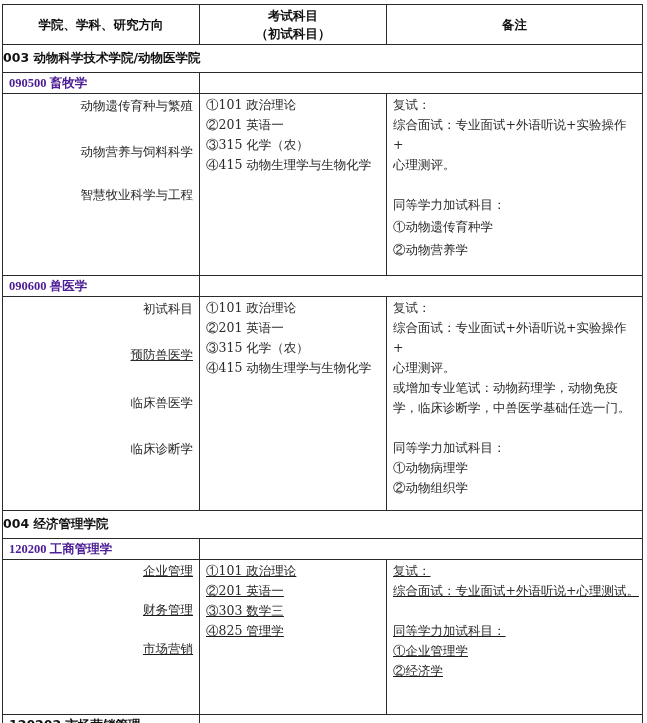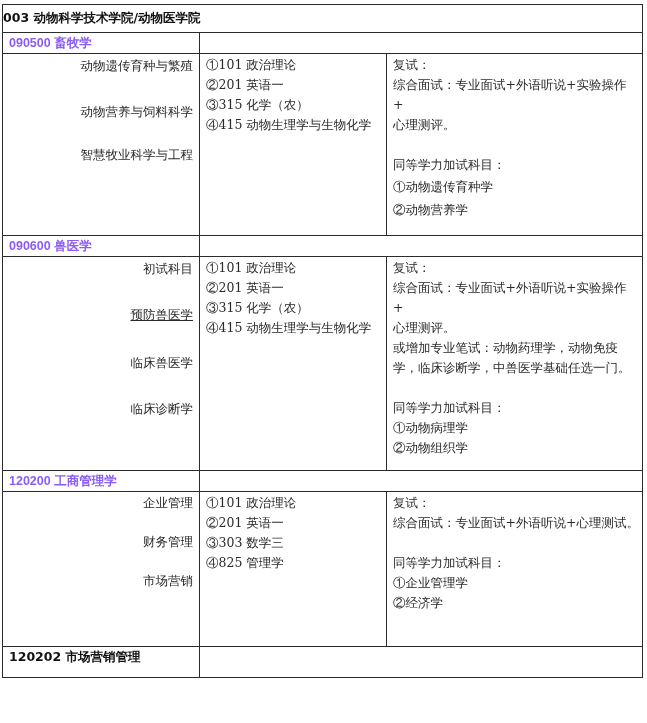--- a/index.html
+++ b/index.html
@@ -44,25 +44,25 @@
     .college td {
       height: 27px;
       font-family: "DejaVu Sans", "Liberation Sans", sans-serif;
       font-weight: bold;
       font-size: 12.5px;
       vertical-align: middle;
       color: #111;
     }
     .major td {
       height: 20px;
-      font-family: Liberation Sans, sans-serif;
+      font-family: Liberation Serif, serif;
       font-weight: bold;
       font-size: 12.5px;
       vertical-align: middle;
-      color: #8b5cf6;
+      color: #4c1d95;
     }
     .major td.name { padding-left: 6px; }
     .content td {
       font-size: 12.5px;
       line-height: 20px;
       color: #2a2a2a;
     }
     .dir-list { padding: 2px 6px 0 6px; text-align: right; }
     .dir-list div { margin-bottom: 26px; }
     .subj-list { padding: 1px 6px 0 6px; }
@@ -84,20 +84,28 @@
 <body>
 
 <table class="tbl">
   <colgroup>
     <col class="c1">
       <col class="c2">
       <col class="c3">
   </colgroup>
 
   <tbody>
+      <tr class="hdr">
+    <th>学院、学科、研究方向</th>
+    <th>
+      <div>考试科目</div>
+      <div>（初试科目）</div>
+    </th>
+    <th>备注</th>
+  </tr>
 
   <tr class="college">
     <td colspan="3">003 动物科学技术学院/动物医学院</td>
   </tr>
 
   <tr class="major">
     <td class="name">090500 畜牧学</td>
     <td colspan="2"></td>
   </tr>
   <tr class="content" style="height:182px;">
@@ -158,26 +166,29 @@
         <div class="line">或增加专业笔试：动物药理学，动物免疫</div>
         <div class="line">学，临床诊断学，中兽医学基础任选一门。</div>
         <div class="gap"></div>
         <div class="line">同等学力加试科目：</div>
         <div class="line">①动物病理学</div>
         <div class="line">②动物组织学</div>
       </div>
     </td>
   </tr>
 
+  <tr class="college">
+    <td colspan="3">004 经济管理学院</td>
+  </tr>
 
   <tr class="major">
     <td class="name">120200 工商管理学</td>
     <td colspan="2"></td>
   </tr>
-  <tr class="content" style="height:155px;">
+  <tr class="content" style="height:155px;text-decoration:underline;">
     <td>
       <div class="dir-list" style="padding-top:1px;">
         <div style="margin-bottom:19px;">企业管理</div>
         <div style="margin-bottom:19px;">财务管理</div>
         <div>市场营销</div>
       </div>
     </td>
     <td>
       <div class="subj-list">
         <div>①101 政治理论</div>

